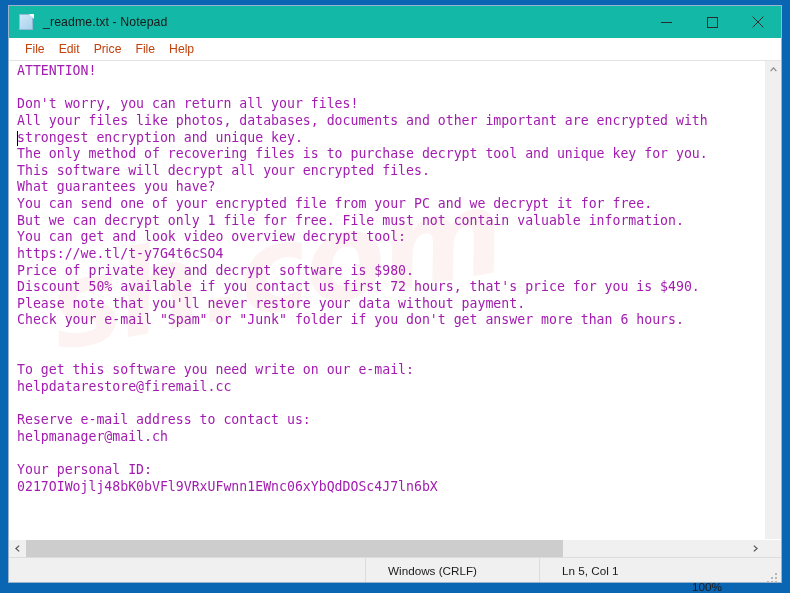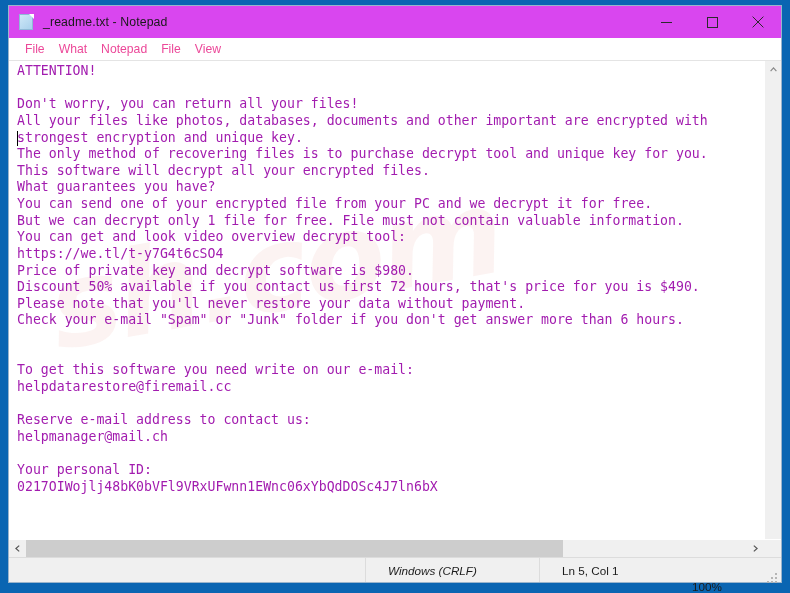--- a/index.html
+++ b/index.html
@@ -34,21 +34,21 @@
     border: 1px solid #9ab4cc;
     box-sizing: border-box;
     display: flex;
     flex-direction: column;
   }
 
   
   #title-bar {
     height: 32px;
     min-height: 32px;
-    background: #d946ef;
+    background: #14b8a6;
     display: flex;
     align-items: center;
     position: relative;
     user-select: none;
   }
   #app-icon {
     width: 17px;
     height: 17px;
     margin-left: 10px;
     margin-right: 7px;
@@ -101,21 +101,21 @@
     min-height: 22px;
     background: #ffffff;
     display: flex;
     align-items: center;
     padding-left: 9px;
     border-bottom: 1px solid #e4e4e4;
     user-select: none;
   }
   .menu-item {
     font-size: 12.2px;
-    color: #ec4899;
+    color: #c2410c;
     padding: 0 7px;
     line-height: 20px;
     white-space: nowrap;
   }
 
   
   #edit-area {
     flex: 1;
     position: relative;
     background: #ffffff;
@@ -233,21 +233,21 @@
     user-select: none;
   }
   #status-spacer { flex: 1; }
   .status-cell {
     display: flex;
     align-items: center;
     border-left: 1px solid #dcdcdc;
     padding-left: 22px;
     white-space: nowrap;
   }
-  #status-encoding { width: 135px; box-sizing: border-box; font-style: italic; }
+  #status-encoding { width: 135px; box-sizing: border-box; }
   #status-position { width: 130px; box-sizing: border-box; margin-left: 39px; }
   #status-zoom { width: 112px; box-sizing: border-box; position: relative; margin-top: 28px; }
   #grip {
     position: absolute;
     right: 4px;
     bottom: 3px;
     width: 10px;
     height: 10px;
   }
   #grip i {
@@ -286,24 +286,24 @@
           <svg width="12" height="12" viewBox="0 0 12 12">
             <line x1="0.6" y1="0.6" x2="11.4" y2="11.4" stroke="#2b2b2b" stroke-width="1"></line>
             <line x1="11.4" y1="0.6" x2="0.6" y2="11.4" stroke="#2b2b2b" stroke-width="1"></line>
           </svg>
         </div>
       </div>
     </div>
 
     <div id="menu-bar">
       <div class="menu-item">File</div>
-      <div class="menu-item">What</div>
-      <div class="menu-item">Notepad</div>
+      <div class="menu-item">Edit</div>
+      <div class="menu-item">Price</div>
       <div class="menu-item">File</div>
-      <div class="menu-item">View</div>
+      <div class="menu-item">Help</div>
     </div>
 
     <div id="edit-area">
 
       <div id="text-canvas">
         <div id="watermark">sh.com</div>
         <div id="text-body">ATTENTION!
 
 Don't worry, you can return all your files!
 All your files like photos, databases, documents and other important are encrypted with

